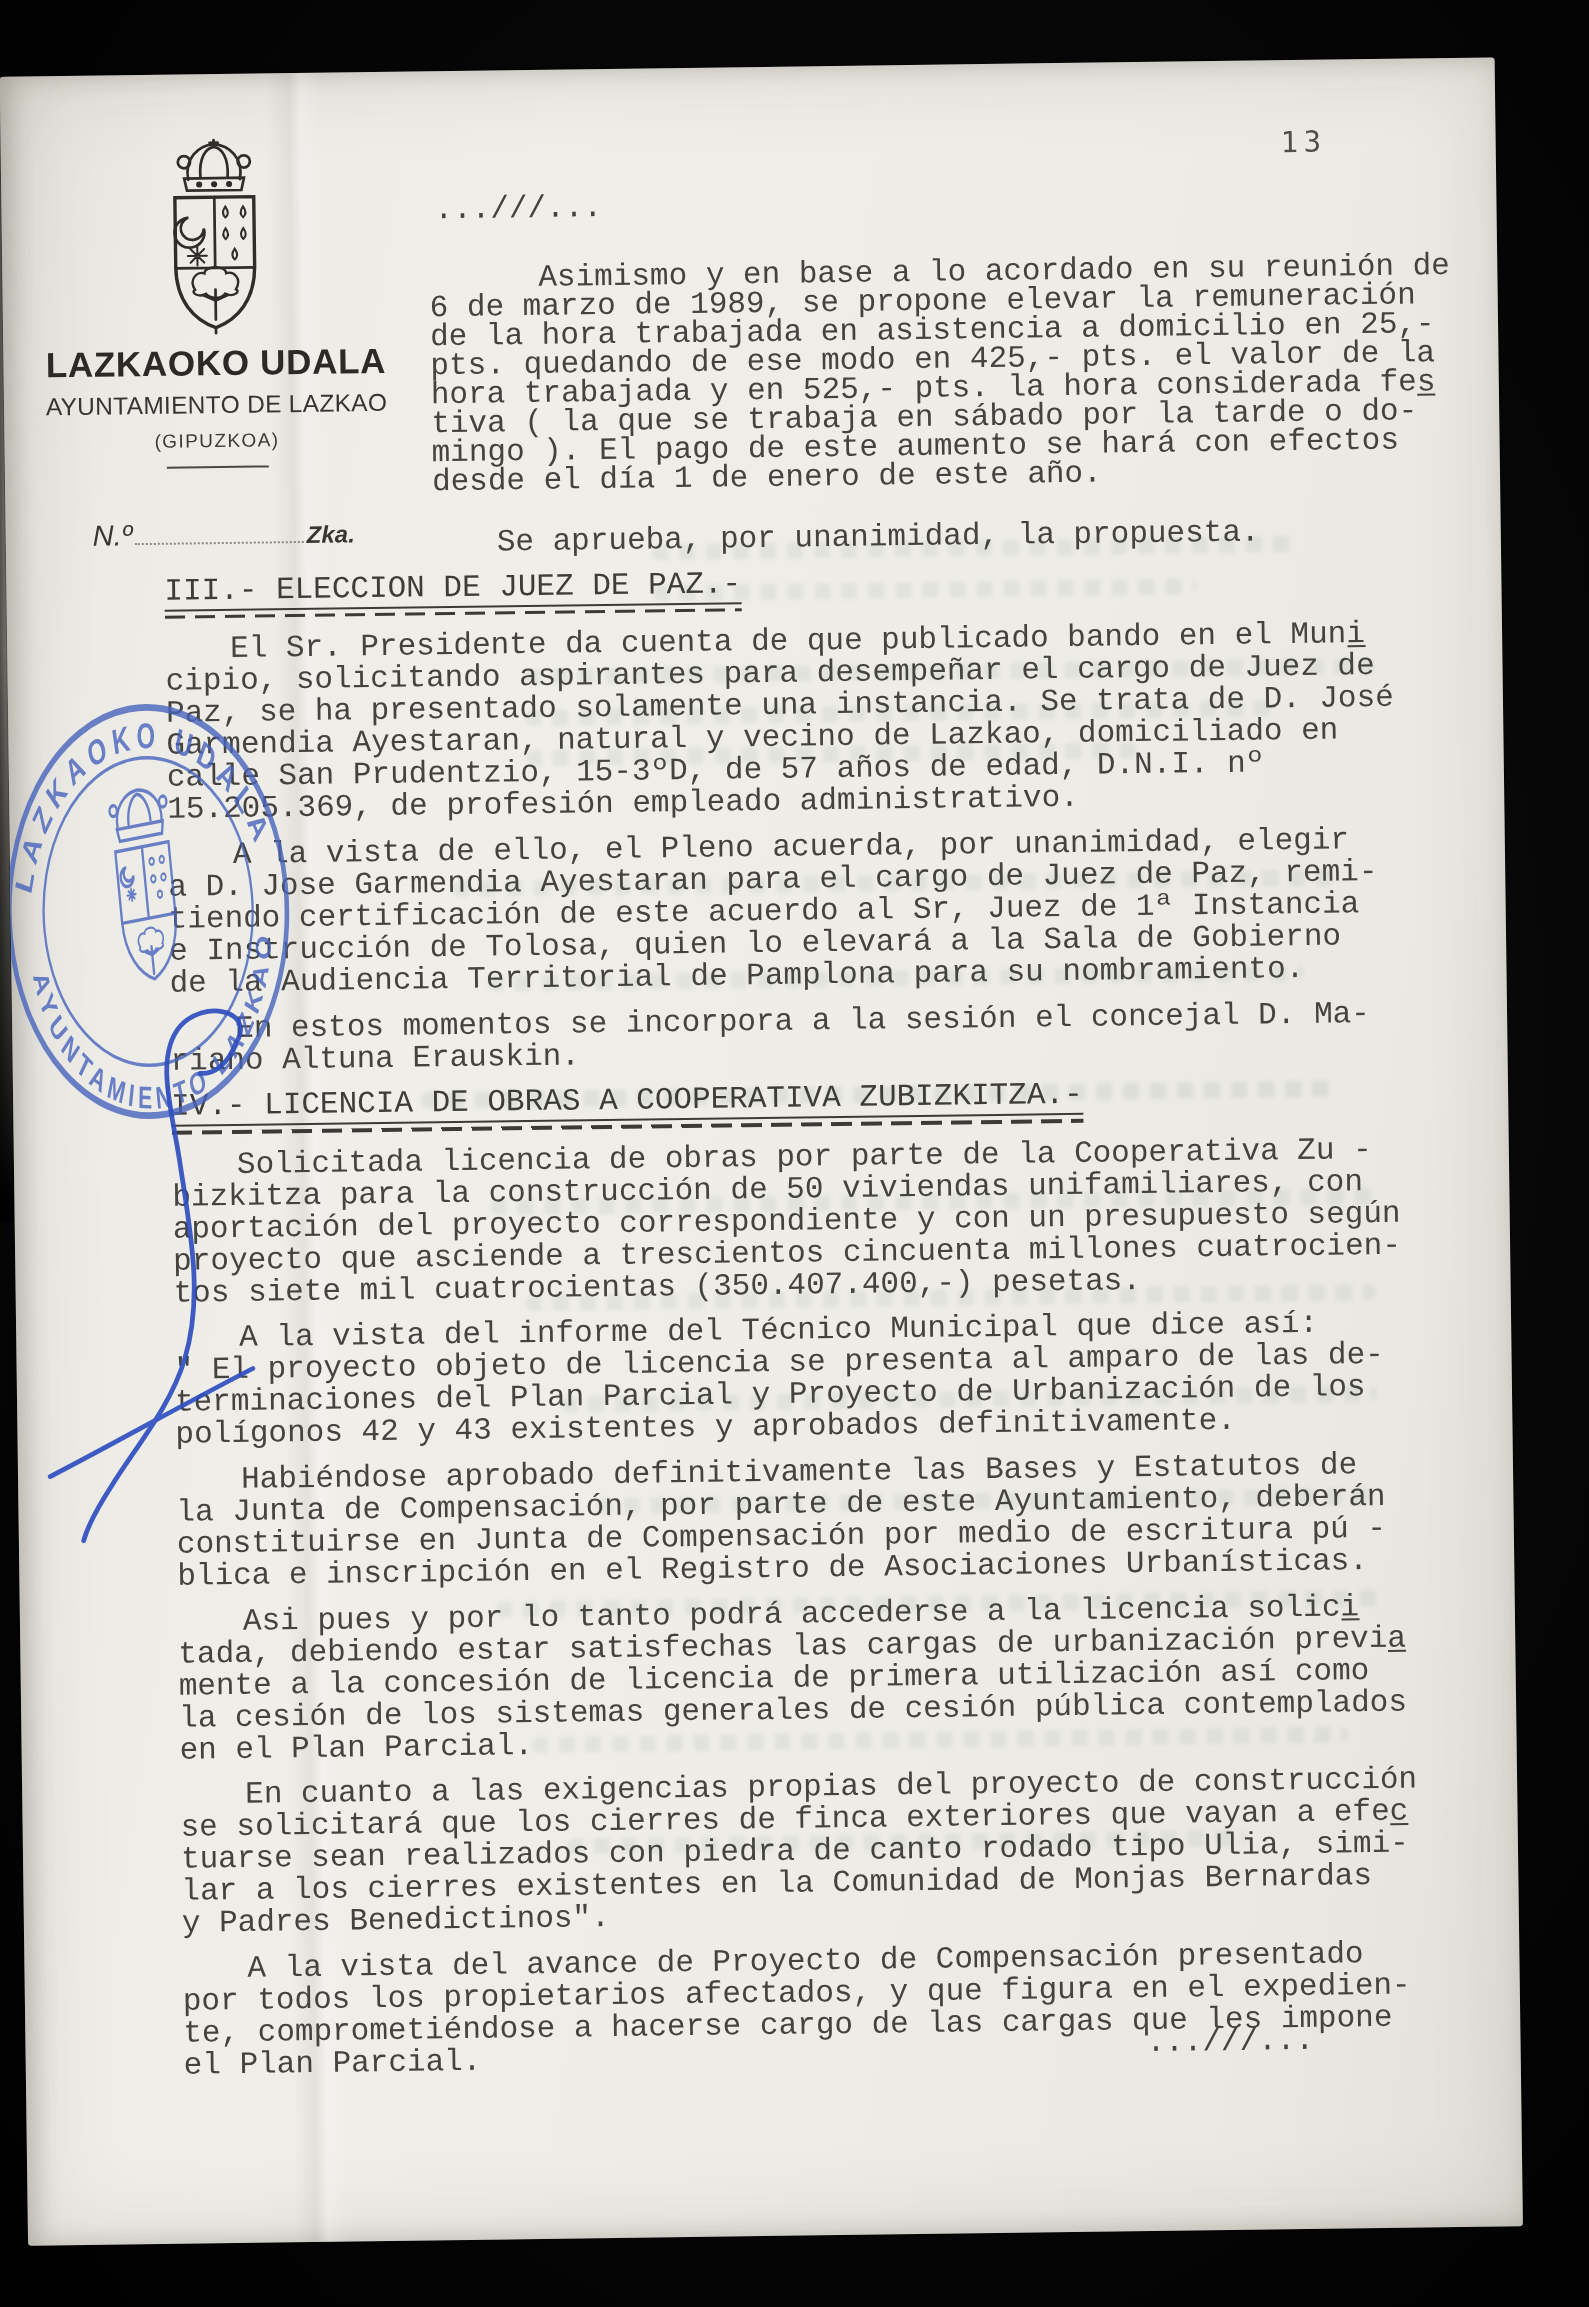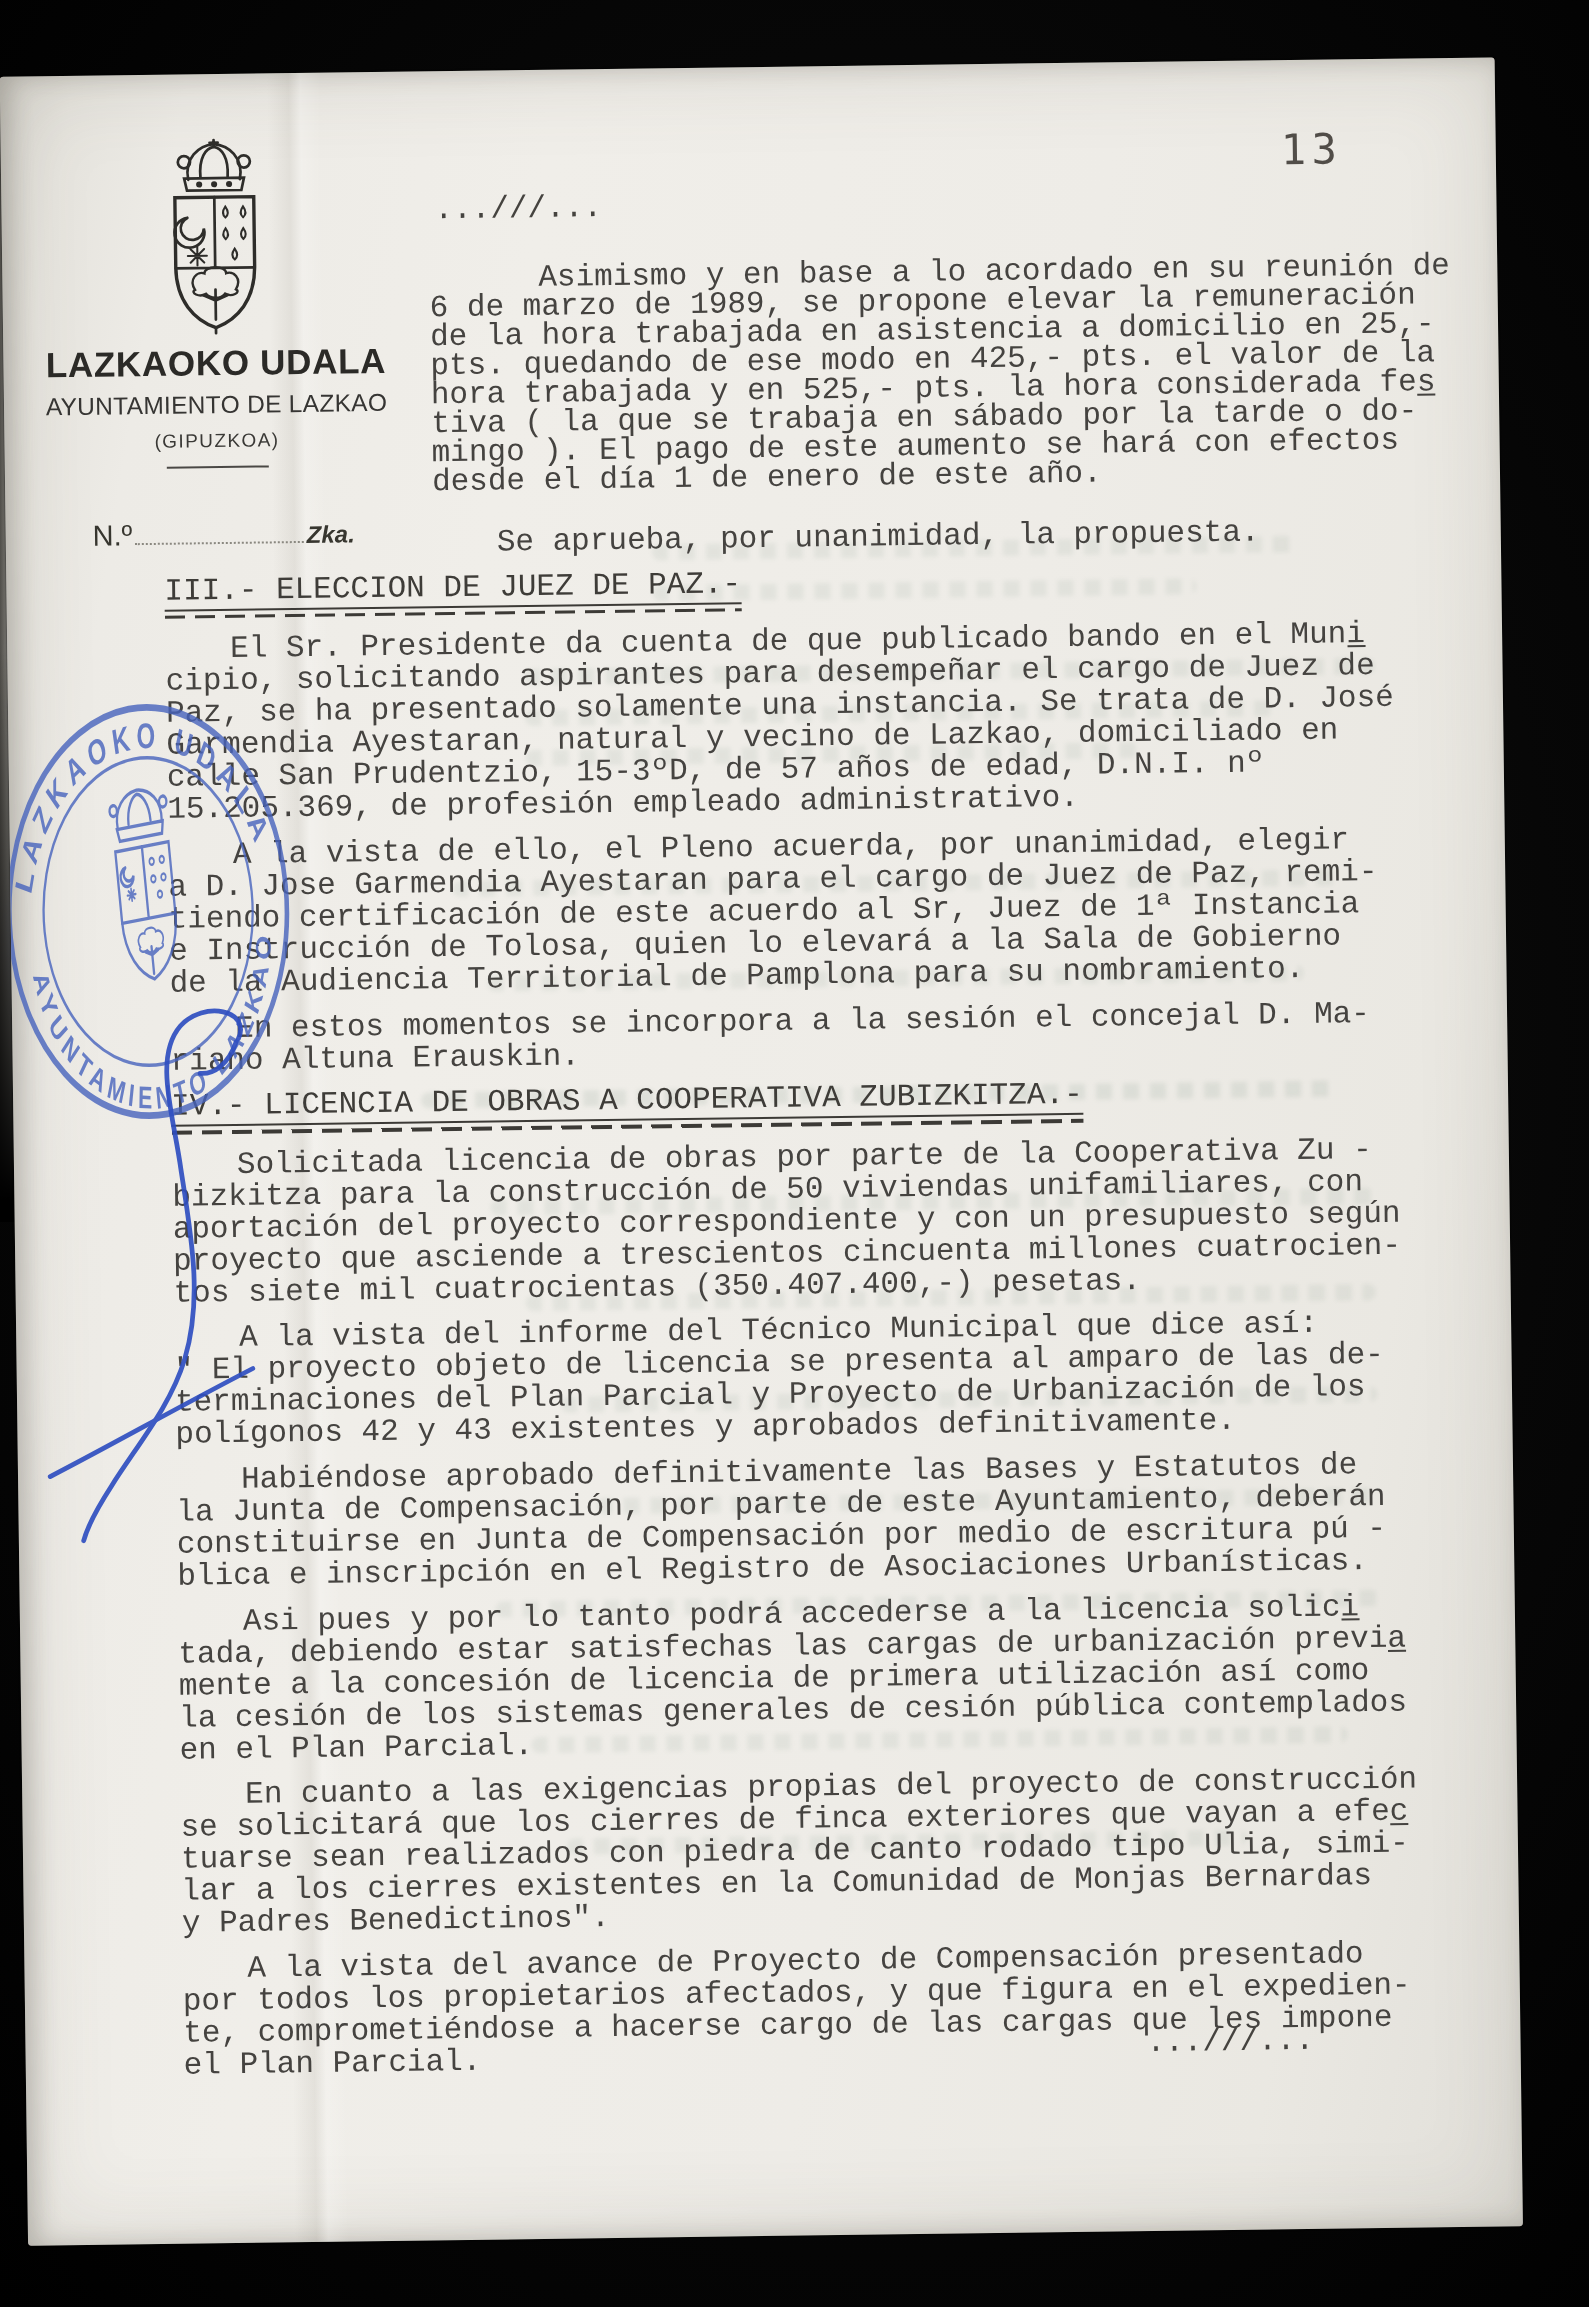--- a/index.html
+++ b/index.html
@@ -30,34 +30,34 @@
        background:repeating-linear-gradient(90deg,#7d9486 0 16.3px,transparent 16.3px 27px);}
 
   .letterhead{position:absolute;left:0;top:63px;width:425px;text-align:center;
        color:#2b2a27;font-family:"Liberation Sans",sans-serif;}
   .emblem{display:block;margin:0 auto;}
   .org-eu{font-size:35px;font-weight:bold;letter-spacing:0.7px;margin-top:6.8px;white-space:pre;}
   .org-es{font-size:24.5px;margin-top:8.2px;letter-spacing:0.3px;white-space:pre;color:#363533;}
   .province{font-size:19px;margin-top:11px;letter-spacing:1.4px;color:#3a3936;}
   .lh-rule{width:102px;border-top:2px solid #4a4845;margin:13.6px auto 0;}
 
-  .pagenum{position:absolute;left:1280px;top:65px;font-size:42px;letter-spacing:5.4px;
+  .pagenum{position:absolute;left:1280px;top:65px;font-size:29px;letter-spacing:5.4px;
        color:#514d48;font-family:"DejaVu Sans Mono",monospace;}
   .cont{font-size:31px;color:#45433f;white-space:pre;}
   .cont-top{position:absolute;left:433px;top:121px;}
   .cont-bottom{position:absolute;left:1121px;top:1963px;}
 
   .tline{white-space:pre;}
   .intro{position:absolute;left:427px;top:193px;width:1041px;
        font-size:31px;line-height:29px;color:#454340;}
   .intro .ind{padding-left:109px;}
 
   .refline{position:absolute;left:87px;top:444px;width:327px;
        font-family:"Liberation Sans",sans-serif;color:#37362f;}
-  .ref-no{font-size:29px;}
+  .ref-no{font-size:29px;font-style:italic;}
   .ref-leader{display:inline-block;width:169px;border-bottom:2.7px dotted #8a8880;
        height:23px;margin:0 2.7px;}
   .ref-zka{font-size:24px;font-style:italic;font-weight:bold;}
 
   .approval{position:absolute;left:491px;top:454px;font-size:31px;color:#454340;white-space:pre;}
 
   .body{position:absolute;left:158px;top:501px;width:1293px;
        font-size:31px;line-height:32px;color:#454340;}
   .body .ind{padding-left:65px;}
   .para{margin:0 0 13.6px 0;}

